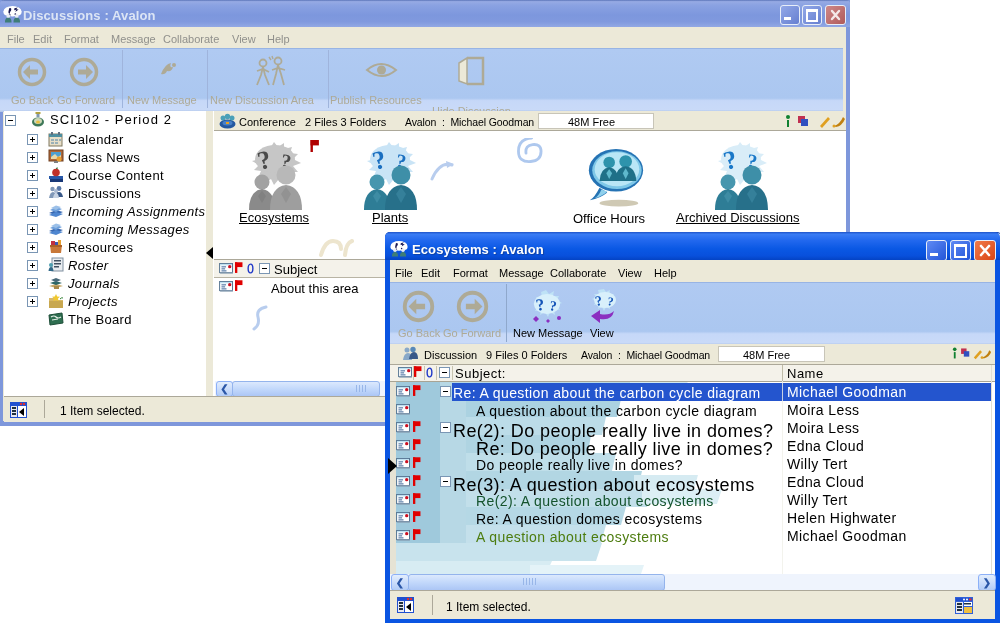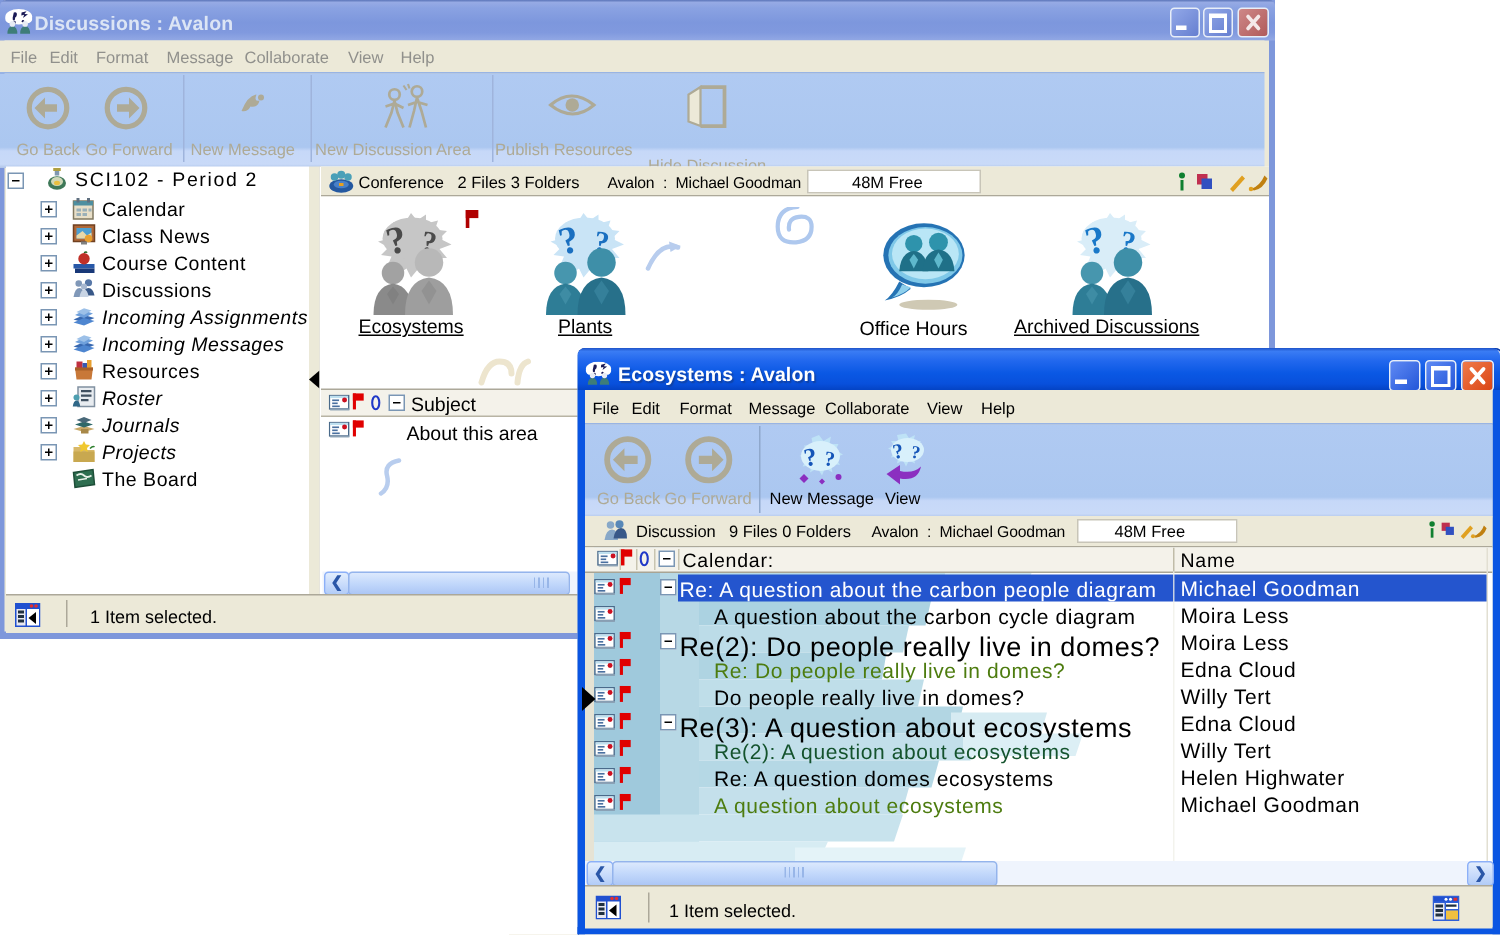--- a/index.html
+++ b/index.html
@@ -518,36 +518,36 @@
         <use href="#flag"></use>
       </svg>
    <svg class="ab" style="left:36px;top:2px;width:7px;height:11px">
         <use href="#clip"></use>
       </svg>
    <div class="pm" style="left:49px;top:2px"></div>
    <div class="ab" style="left:23px;top:1px;width:1px;height:14px;background:#C8C4B0"></div>
    <div class="ab" style="left:34px;top:1px;width:1px;height:14px;background:#C8C4B0"></div>
    <div class="ab" style="left:46px;top:1px;width:1px;height:14px;background:#C8C4B0"></div>
    <div class="ab" style="left:62px;top:1px;width:1px;height:14px;background:#C8C4B0"></div>
-   <div class="txt" style="left:65px;top:2px;letter-spacing:.5px">Calendar:</div>
+   <div class="txt" style="left:65px;top:2px;letter-spacing:.5px">Subject:</div>
    <div class="ab" style="left:392px;top:0;width:1px;height:16px;background:#C0BCA8"></div>
    <div class="ab" style="left:392px;top:16px;width:1px;height:193px;background:rgba(240,240,232,.8);z-index:5"></div>
    <div class="ab" style="left:601px;top:0;width:1px;height:209px;background:#E2DFD2;z-index:5"></div>
    <div class="txt" style="left:397px;top:2px;letter-spacing:.5px">Name</div>
 
    <div id="rows">
         <div class="ab" style="left:62px;top:18px;width:540px;height:18px;background:#2455CE"></div>
         <svg class="ab" style="left:6px;top:21px;width:15px;height:11px">
           <use href="#env"></use>
         </svg>
         <svg class="ab" style="left:23px;top:20px;width:8px;height:13px">
           <use href="#flag"></use>
         </svg>
         <div class="pm" style="left:50px;top:21px"></div>
-        <div class="txt" style="left:63px;top:21px;font-size:14px;letter-spacing:.4px;color:#fff">Re: A question about the carbon people diagram</div>
+        <div class="txt" style="left:63px;top:21px;font-size:14px;letter-spacing:.4px;color:#fff">Re: A question about the carbon cycle diagram</div>
         <div class="txt" style="left:397px;top:20px;font-size:14px;letter-spacing:.4px;color:#fff">Michael Goodman</div>
         <svg class="ab" style="left:6px;top:39px;width:15px;height:11px">
           <use href="#env"></use>
         </svg>
         <div class="txt" style="left:86px;top:39px;font-size:14px;letter-spacing:.4px;color:#000">A question about the carbon cycle diagram</div>
         <div class="txt" style="left:397px;top:38px;font-size:14px;letter-spacing:.4px;color:#000">Moira Less</div>
         <svg class="ab" style="left:6px;top:57px;width:15px;height:11px">
           <use href="#env"></use>
         </svg>
         <svg class="ab" style="left:23px;top:56px;width:8px;height:13px">
@@ -555,21 +555,21 @@
         </svg>
         <div class="pm" style="left:50px;top:57px"></div>
         <div class="txt" style="left:63px;top:57px;font-size:18px;letter-spacing:.4px;color:#000">Re(2): Do people really live in domes?</div>
         <div class="txt" style="left:397px;top:56px;font-size:14px;letter-spacing:.4px;color:#000">Moira Less</div>
         <svg class="ab" style="left:6px;top:75px;width:15px;height:11px">
           <use href="#env"></use>
         </svg>
         <svg class="ab" style="left:23px;top:74px;width:8px;height:13px">
           <use href="#flag"></use>
         </svg>
-        <div class="txt" style="left:86px;top:75px;font-size:14px;letter-spacing:.4px;color:#4d7c0f">Re: Do people really live in domes?</div>
+        <div class="txt" style="left:86px;top:75px;font-size:18px;letter-spacing:.4px;color:#000000">Re: Do people really live in domes?</div>
         <div class="txt" style="left:397px;top:74px;font-size:14px;letter-spacing:.4px;color:#000">Edna Cloud</div>
         <svg class="ab" style="left:6px;top:93px;width:15px;height:11px">
           <use href="#env"></use>
         </svg>
         <svg class="ab" style="left:23px;top:92px;width:8px;height:13px">
           <use href="#flag"></use>
         </svg>
         <div class="txt" style="left:86px;top:93px;font-size:14px;letter-spacing:.4px;color:#000">Do people really live in domes?</div>
         <div class="txt" style="left:397px;top:92px;font-size:14px;letter-spacing:.4px;color:#000">Willy Tert</div>
         <svg class="ab" style="left:6px;top:111px;width:15px;height:11px">

